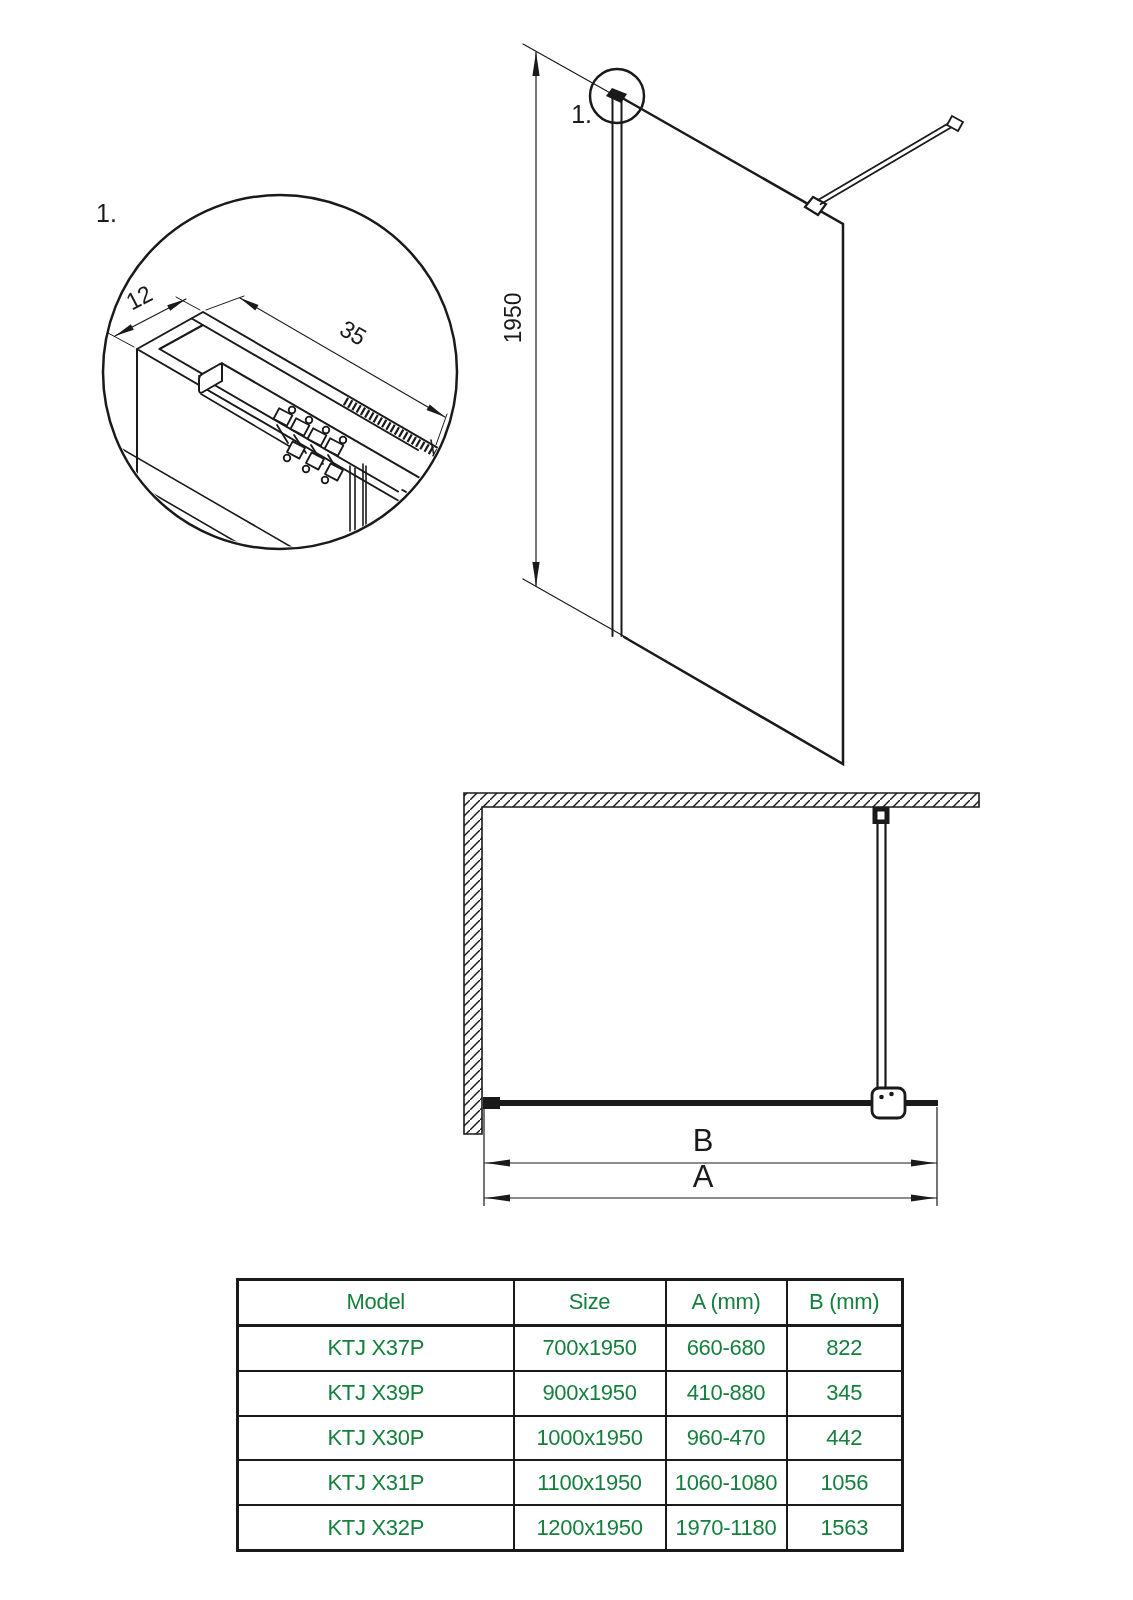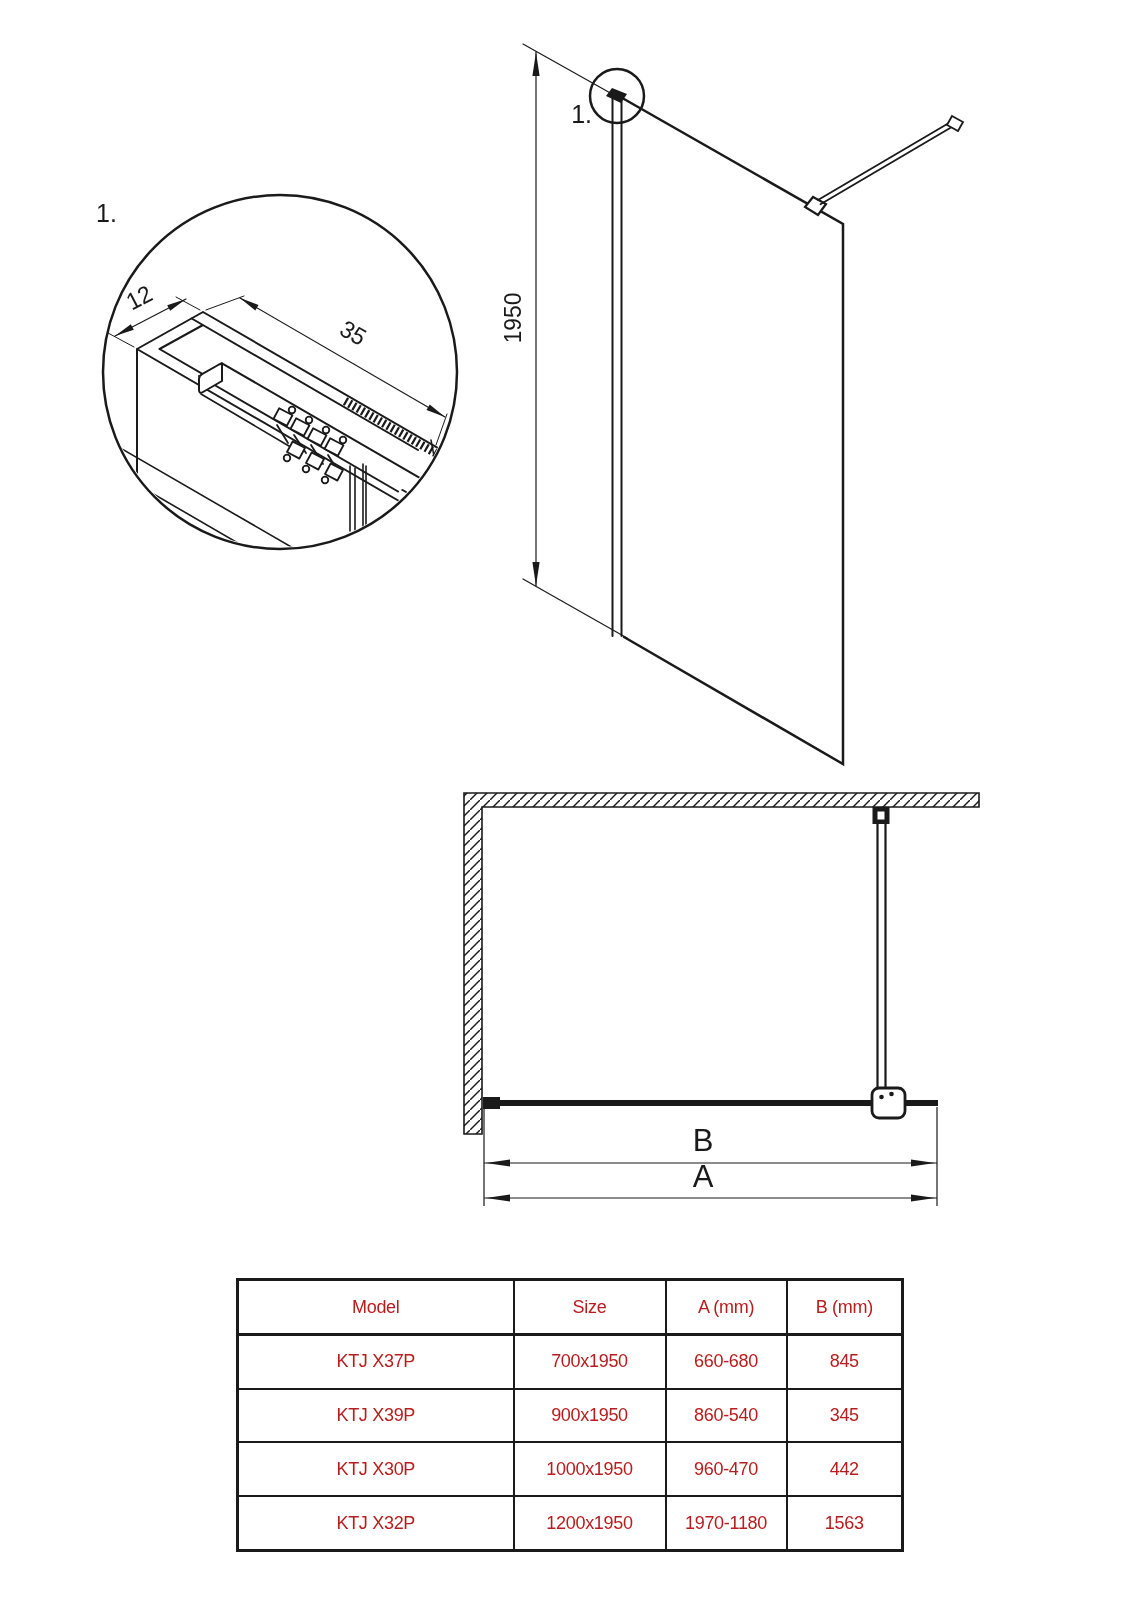--- a/index.html
+++ b/index.html
@@ -7,21 +7,21 @@
     position:relative; width:1133px; height:1600px; background:#ffffff;
     font-family:"Liberation Sans", sans-serif; color:#1a1a1a; overflow:hidden;
     margin:0 auto;
   }
   .drawing-svg { position:absolute; left:0; top:0; }
   svg text { fill:#1a1a1a; font-family:"Liberation Sans", sans-serif; }
 
   .spec-table {
     position:absolute; left:236px; top:1278px; width:665px; height:274px;
     border-collapse:collapse; table-layout:fixed;
-    font-size:18px; color:#b91c1c;
+    font-size:22px; color:#15803d;
   }
   .spec-table th, .spec-table td {
     border:2px solid #1a1a1a; text-align:center; vertical-align:middle;
     font-weight:normal; padding:0; height:37px; letter-spacing:-0.3px;
   }
   .spec-table { border:3px solid #1a1a1a; }
   .spec-table tr:first-child th { border-bottom:3px solid #1a1a1a; }
 </style>
 </head>
 <body>
@@ -164,35 +164,41 @@
         <th>Size</th>
         <th>A (mm)</th>
         <th>B (mm)</th>
       </tr>
     </tbody>
     <tbody>
         <tr>
           <td>KTJ X37P</td>
           <td>700x1950</td>
           <td>660-680</td>
-          <td>845</td>
+          <td>822</td>
         </tr>
         <tr>
           <td>KTJ X39P</td>
           <td>900x1950</td>
-          <td>860-540</td>
+          <td>410-880</td>
           <td>345</td>
         </tr>
         <tr>
           <td>KTJ X30P</td>
           <td>1000x1950</td>
           <td>960-470</td>
           <td>442</td>
         </tr>
         <tr>
+          <td>KTJ X31P</td>
+          <td>1100x1950</td>
+          <td>1060-1080</td>
+          <td>1056</td>
+        </tr>
+        <tr>
           <td>KTJ X32P</td>
           <td>1200x1950</td>
           <td>1970-1180</td>
           <td>1563</td>
         </tr>
       </tbody>
   </table>
 
 </div>
 

